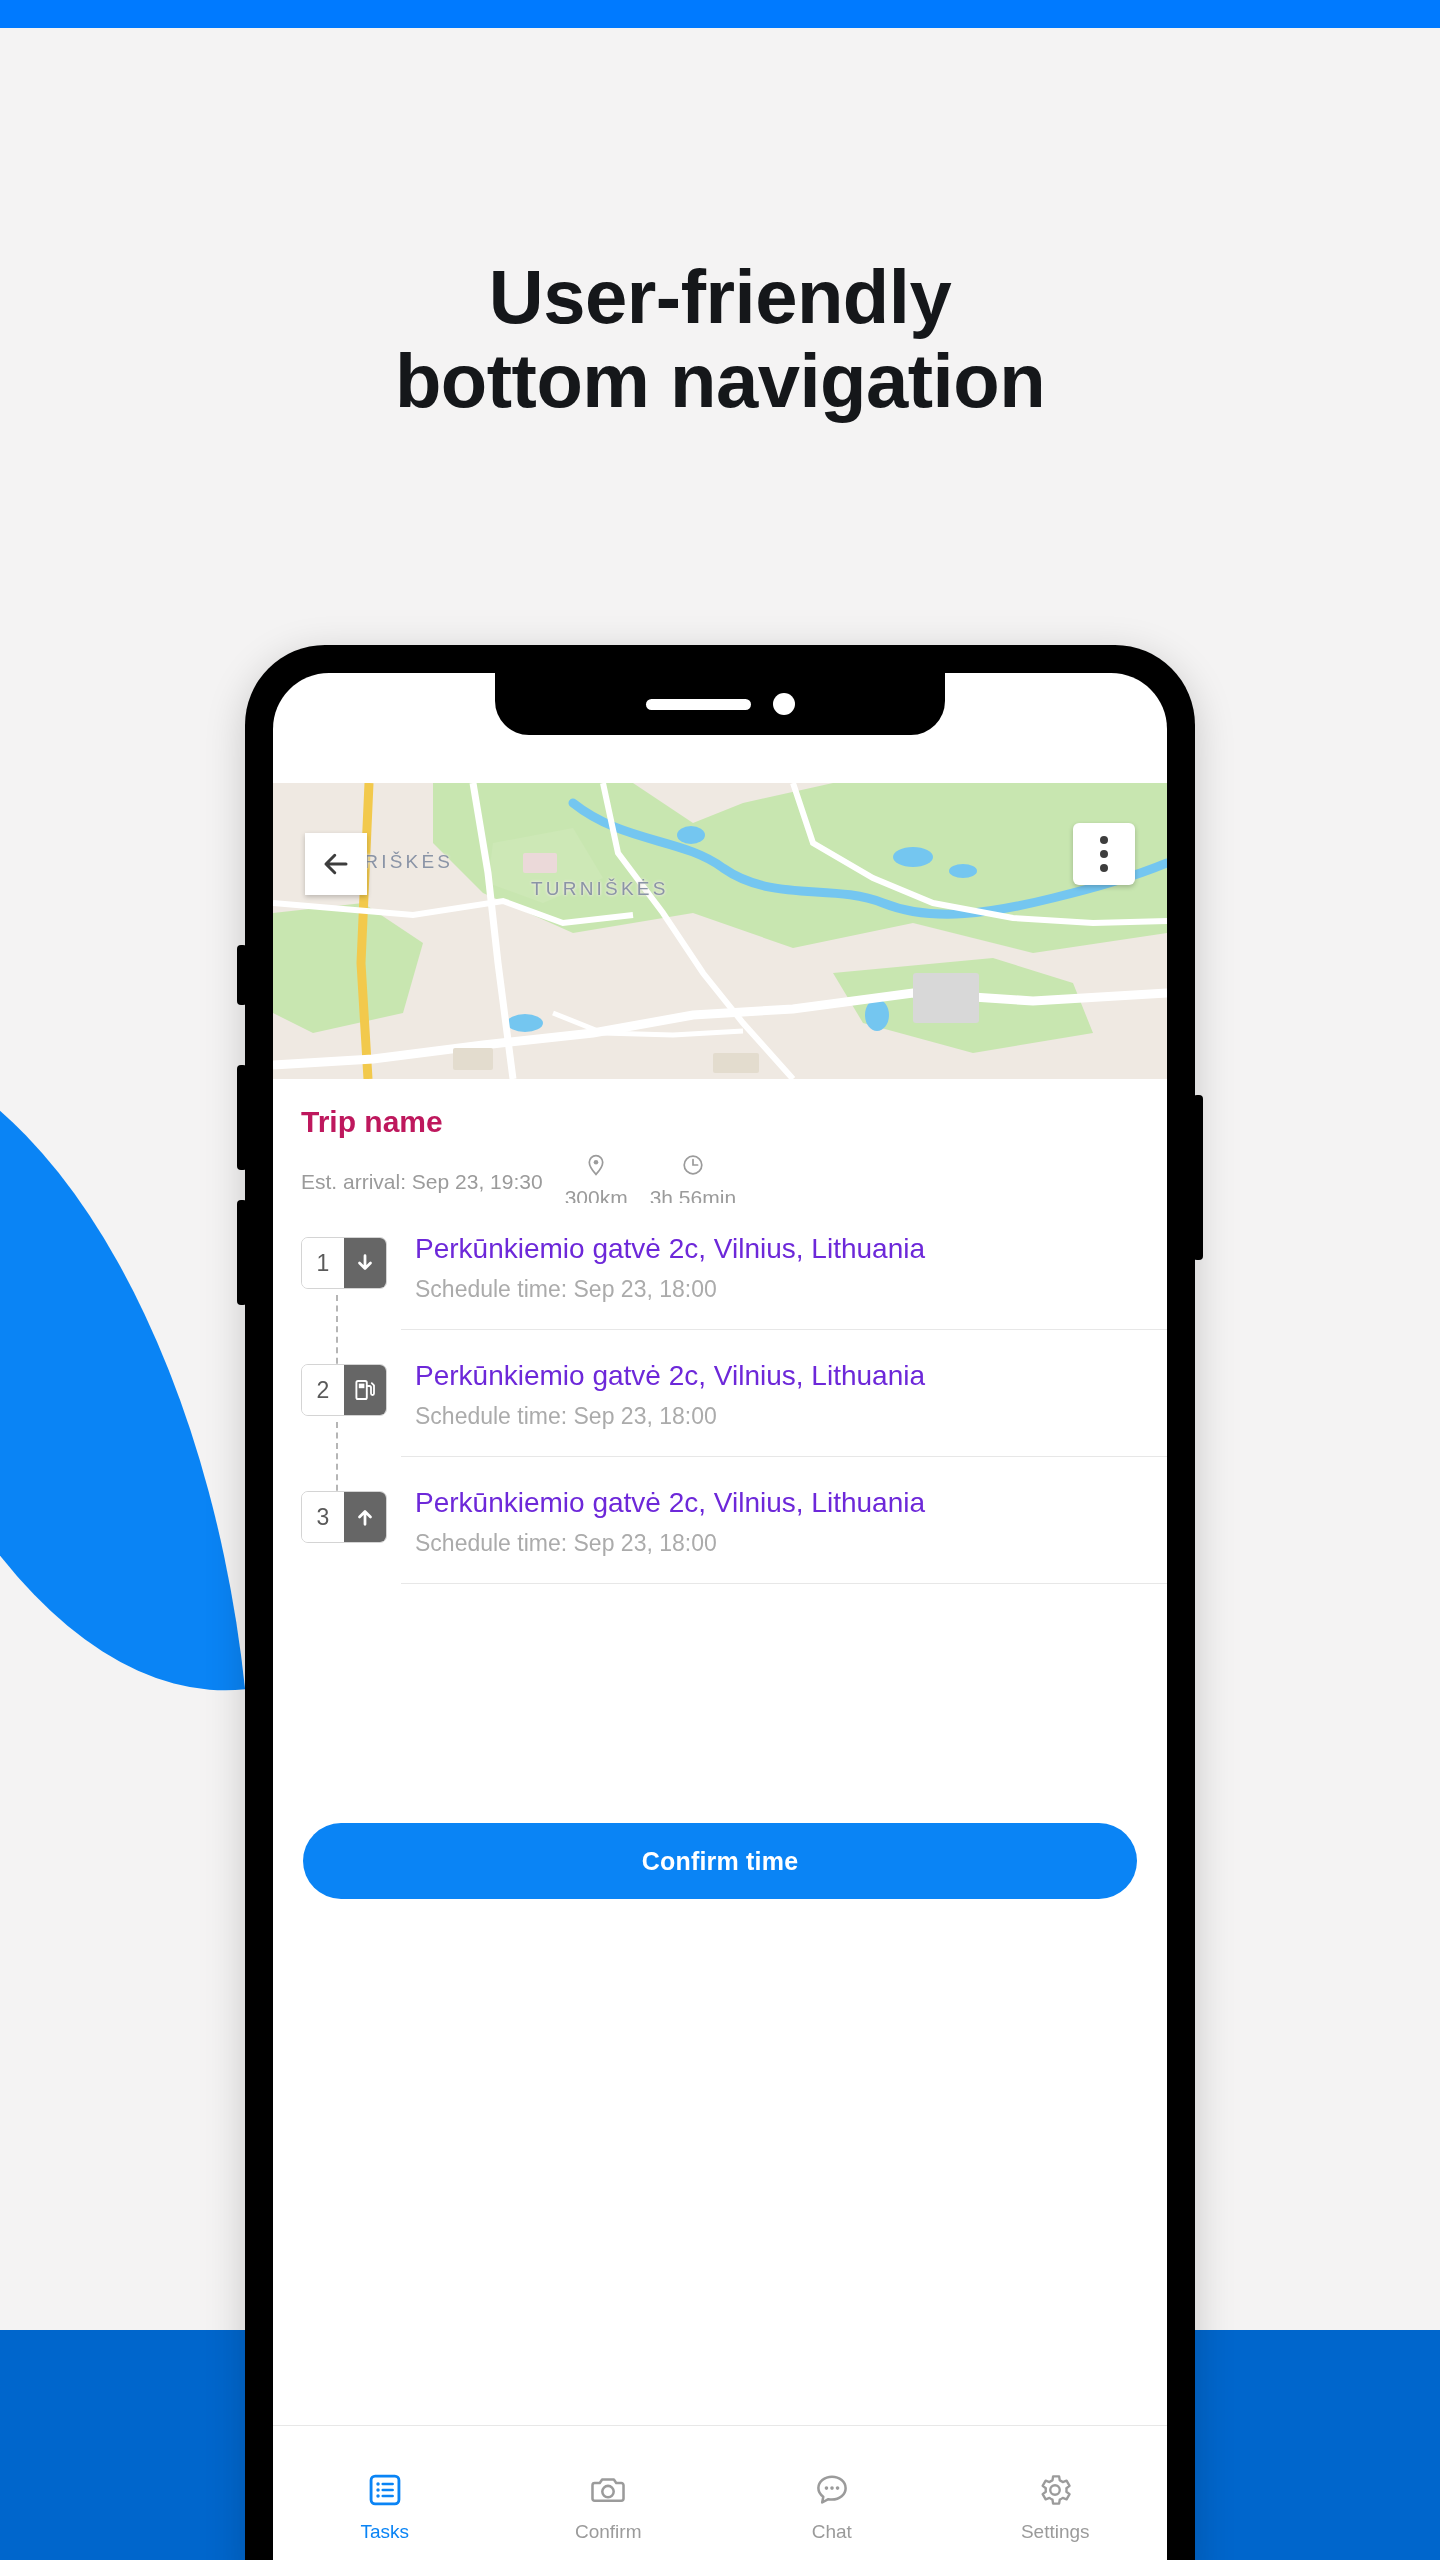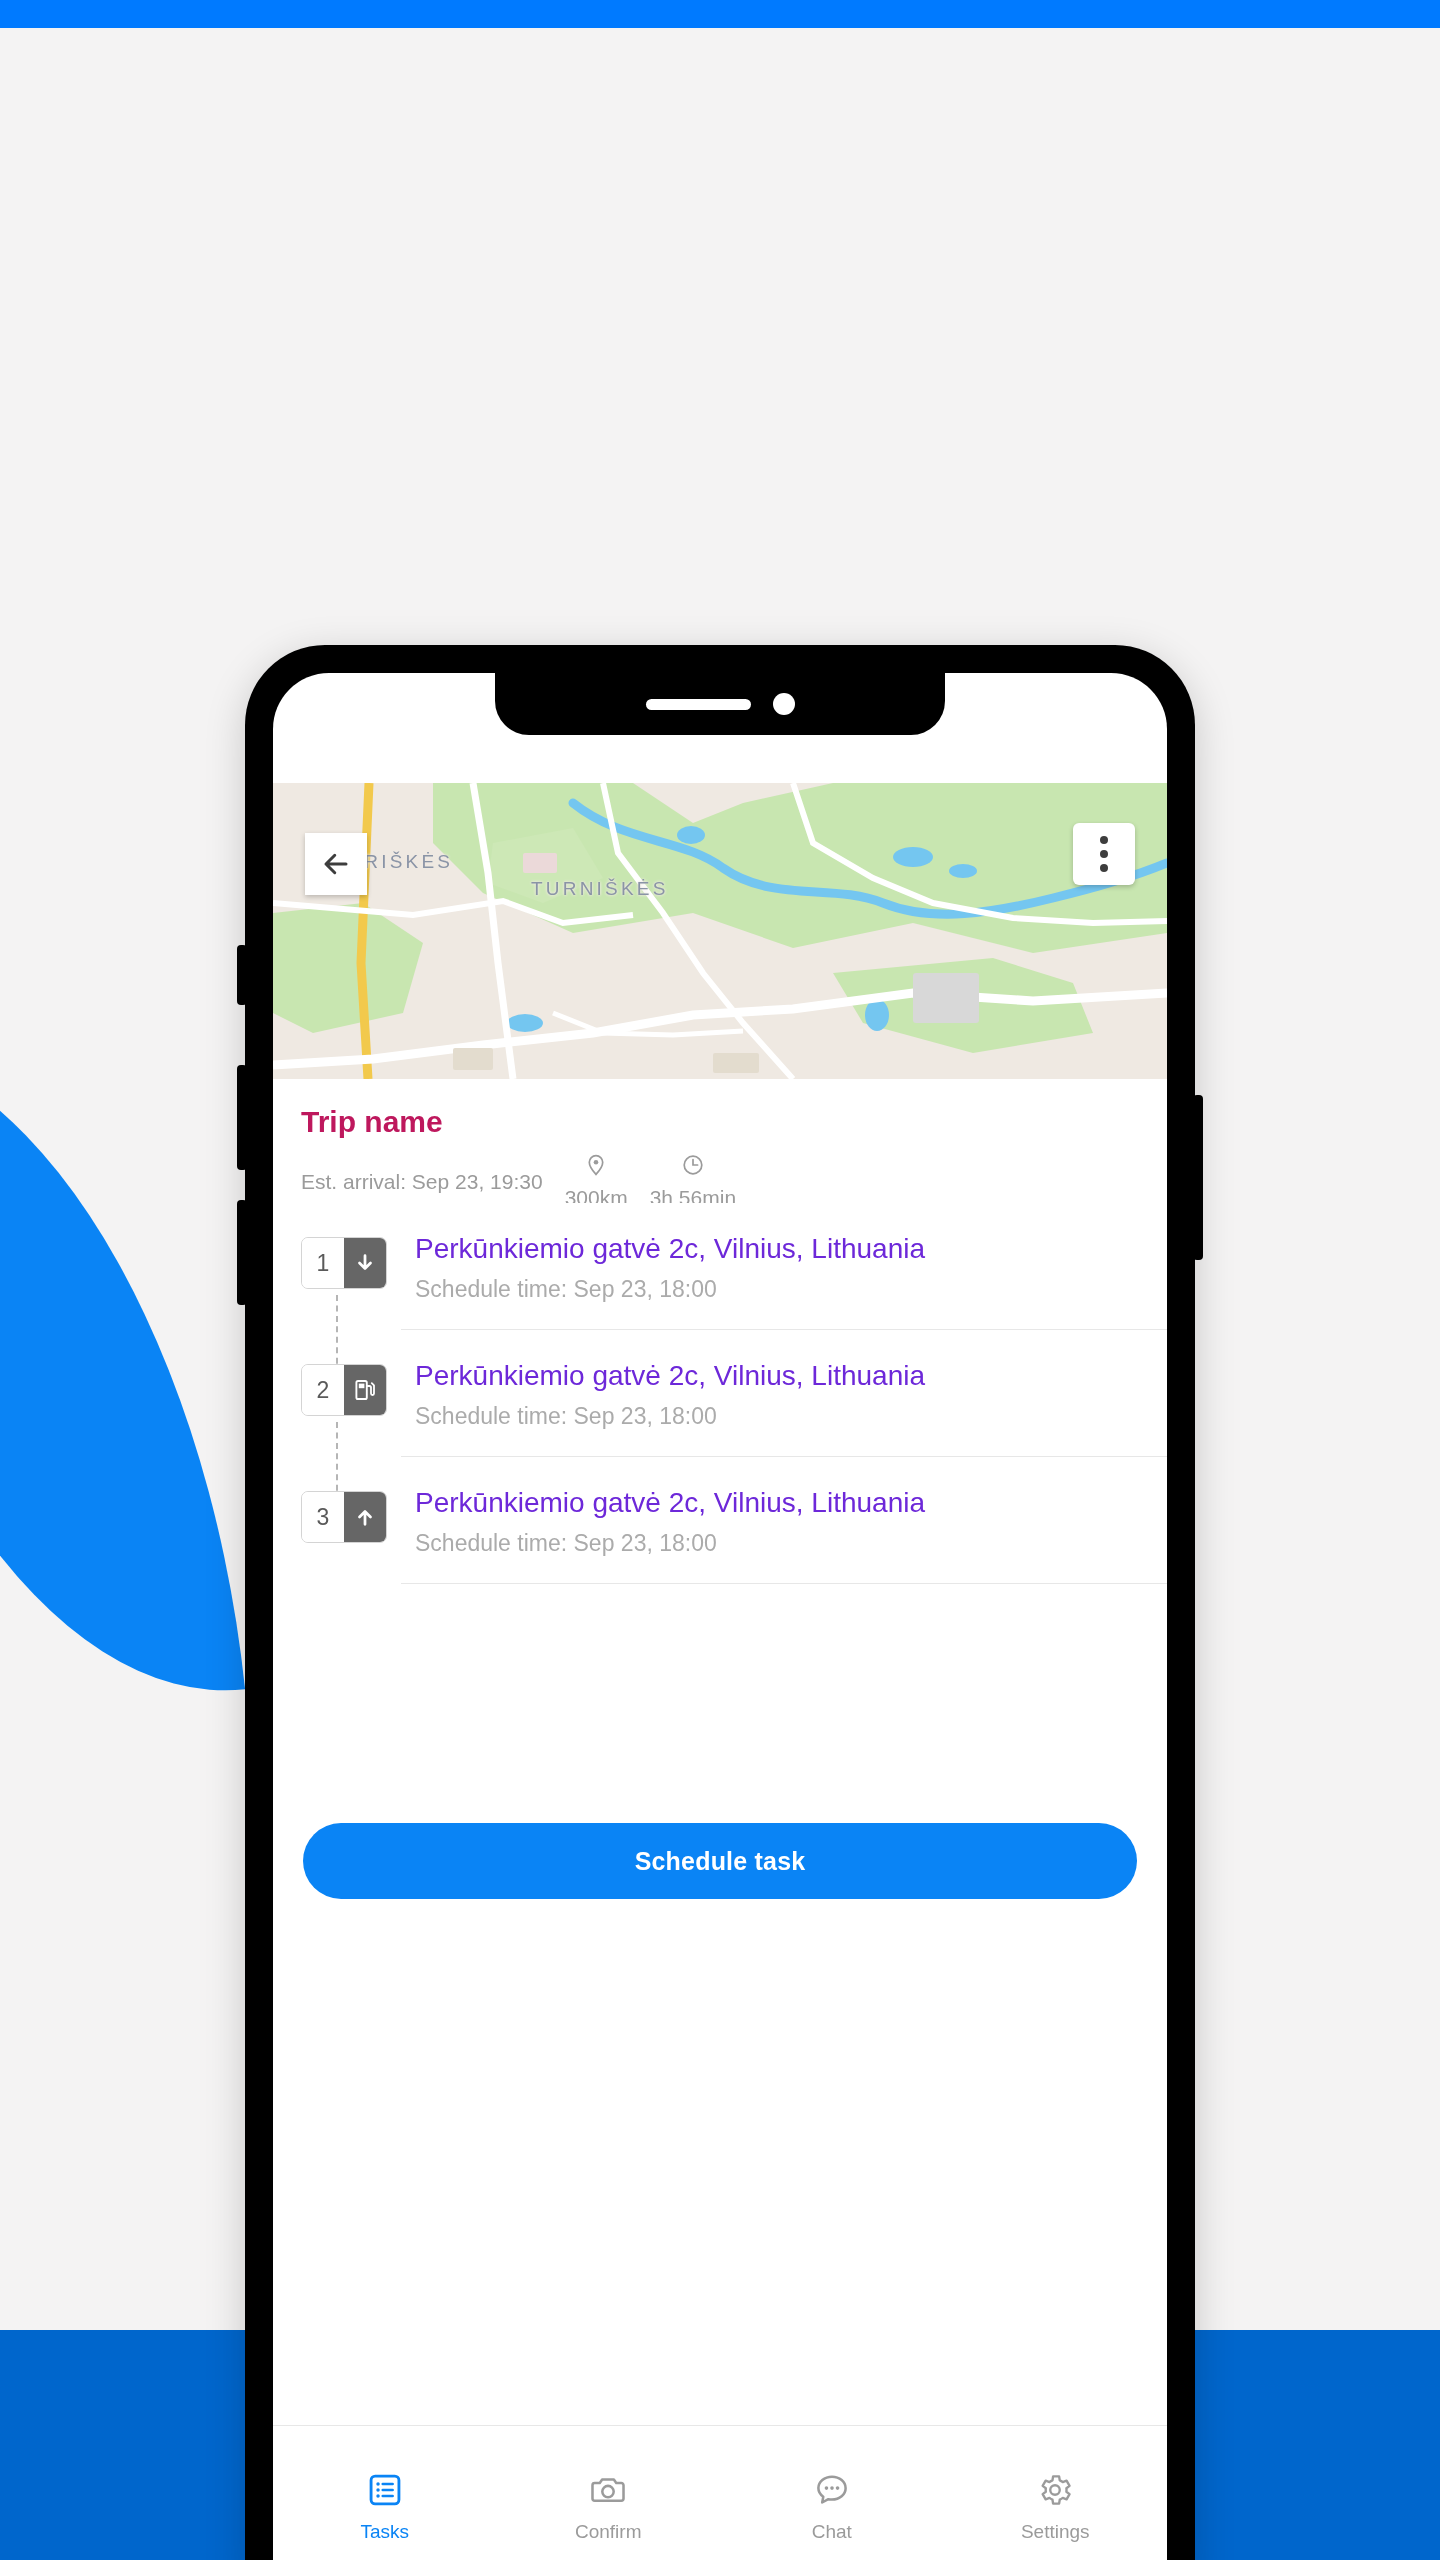--- a/index.html
+++ b/index.html
@@ -278,20 +278,24 @@
 </style>
 </head>
 <body>
 
 <div id="stage">
 
   <div class="top-bar"></div>
   <div class="bottom-band"></div>
   <div class="leaf"></div>
 
+  <div class="headline">
+    <div>User-friendly</div>
+    <div>bottom navigation</div>
+  </div>
 
   <div class="phone">
     <div class="side-btn left-a"></div>
     <div class="side-btn left-b"></div>
     <div class="side-btn left-c"></div>
     <div class="side-btn right-a"></div>
 
     <div class="screen">
 
       <div class="notch">
@@ -417,21 +421,21 @@
           </div>
           <div class="stop-text">
             <div class="stop-addr">Perkūnkiemio gatvė 2c, Vilnius, Lithuania</div>
             <div class="stop-time">Schedule time: Sep 23, 18:00</div>
           </div>
         </div>
         <div class="stop-sep"></div>
       </div>
 
       <div class="confirm-wrap">
-        <button class="confirm-btn">Schedule task</button>
+        <button class="confirm-btn">Confirm time</button>
       </div>
 
       <div class="bottom-nav">
 
         <div class="nav-item active">
           <svg width="38" height="38" viewBox="0 0 24 24">
             <rect x="3.2" y="3.2" width="17.6" height="17.6" rx="2.6" fill="none" stroke="#0A84F5" stroke-width="1.8"></rect>
             <circle cx="7.6" cy="8.2" r="1.1" fill="#0A84F5"></circle>
             <circle cx="7.6" cy="12" r="1.1" fill="#0A84F5"></circle>
             <circle cx="7.6" cy="15.8" r="1.1" fill="#0A84F5"></circle>

